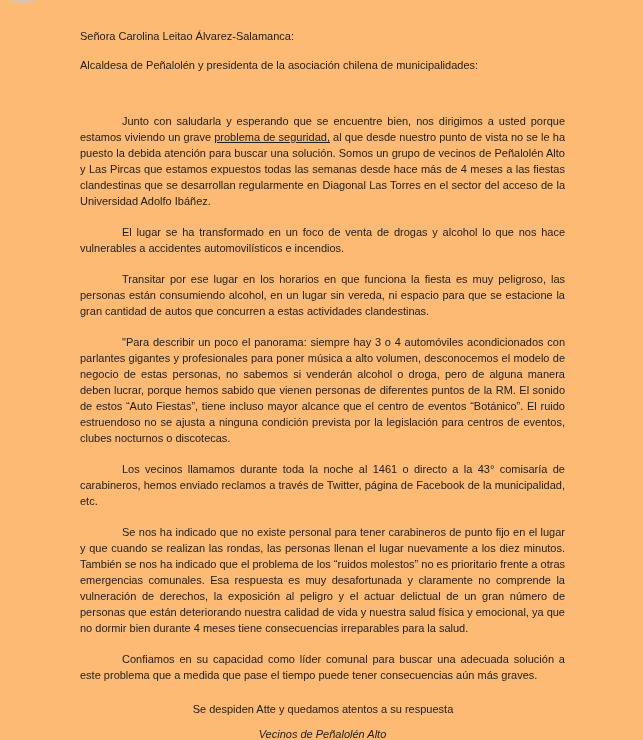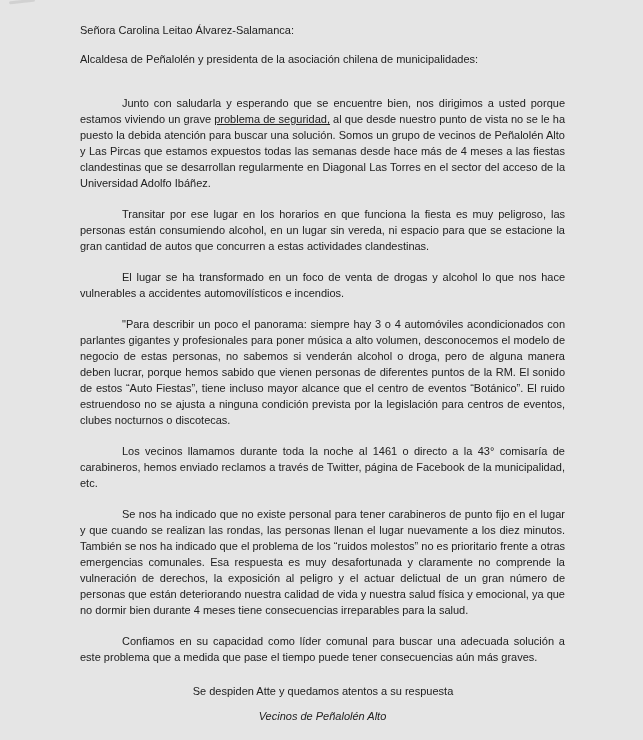--- a/index.html
+++ b/index.html
@@ -5,22 +5,22 @@
   html, body {
     margin: 0;
     padding: 0;
     background: #ffffff;
   }
   .page {
     position: relative;
     box-sizing: border-box;
     width: 643px;
     height: 740px;
-    padding: 22px 78px 0 80px;
-    background: #e5e5e5;
+    padding: 28px 78px 0 80px;
+    background: #fdba74;
     font-family: "Liberation Sans", "DejaVu Sans", sans-serif;
     font-size: 11px;
     line-height: 16px;
     color: #212121;
     overflow: hidden;
   }
   .scan-artifact {
     position: absolute;
     left: 9px;
     top: 0;
@@ -29,21 +29,21 @@
     background: #c9c9c9;
     opacity: 0.7;
     border-radius: 2px;
     transform: rotate(-6deg);
   }
   .salutation {
     margin: 0 0 13px 0;
     text-align: left;
   }
   .salutation.second {
-    margin-bottom: 28px;
+    margin-bottom: 40px;
   }
   .para {
     margin: 15px 0 5px 0;
     text-align: justify;
     text-indent: 42px;
   }
   .para:last-of-type {
     margin-bottom: 0;
   }
   .underline {
@@ -67,23 +67,23 @@
 <div class="page">
   <div class="scan-artifact"></div>
 
   <div class="salutation">Señora Carolina Leitao Álvarez-Salamanca:</div>
 
   <div class="salutation second">Alcaldesa de Peñalolén y presidenta de la asociación chilena de municipalidades:</div>
 
   <p class="para"><span>Junto con saludarla y esperando que se encuentre bien, nos dirigimos a usted porque estamos viviendo un grave </span><span class="underline">problema de seguridad,</span><span> al que desde nuestro punto de vista no se le ha puesto la debida atención para buscar una solución.  Somos un grupo de vecinos de Peñalolén Alto y Las Pircas que estamos expuestos todas las semanas desde hace más de 4 meses a las fiestas clandestinas que se desarrollan regularmente en Diagonal Las Torres en el sector del acceso de la Universidad Adolfo Ibáñez.</span></p>
 
 
+  <p class="para">El lugar se ha transformado en un foco de venta de drogas y alcohol lo que nos hace vulnerables a accidentes automovilísticos e incendios.</p>
+
   <p class="para">Transitar por ese lugar en los horarios en que funciona la fiesta es muy peligroso, las personas están consumiendo alcohol, en un lugar sin vereda, ni espacio para que se estacione la gran cantidad de autos que concurren a estas actividades clandestinas.</p>
-
-  <p class="para">El lugar se ha transformado en un foco de venta de drogas y alcohol lo que nos hace vulnerables a accidentes automovilísticos e incendios.</p>
 
   <p class="para">"Para describir un poco el panorama: siempre hay 3 o 4 automóviles acondicionados con parlantes gigantes y profesionales para poner música a alto volumen, desconocemos el modelo de negocio de estas personas, no sabemos si venderán alcohol o droga, pero de alguna manera deben lucrar, porque hemos sabido que vienen personas de diferentes puntos de la RM. El sonido de estos “Auto Fiestas”, tiene incluso mayor alcance que el centro de eventos “Botánico”. El ruido estruendoso no se ajusta a ninguna condición prevista por la legislación para centros de eventos, clubes nocturnos o discotecas.</p>
 
   <p class="para">Los vecinos llamamos durante toda la noche al 1461 o directo a la 43° comisaría de carabineros, hemos enviado reclamos a través de Twitter, página de Facebook de la municipalidad, etc.</p>
 
   <p class="para">Se nos ha indicado que no existe personal para tener carabineros de punto fijo en el lugar y que cuando se realizan las rondas, las personas llenan el lugar nuevamente a los diez minutos. También se nos ha indicado que el problema de los “ruidos molestos” no es prioritario frente a otras emergencias comunales. Esa respuesta es muy desafortunada y claramente no comprende la vulneración de derechos, la exposición al peligro y el actuar delictual de un gran número de personas que están deteriorando nuestra calidad de vida y nuestra salud física y emocional, ya que no dormir bien durante 4 meses tiene consecuencias irreparables para la salud.</p>
 
   <p class="para">Confiamos en su capacidad como líder comunal para buscar una adecuada solución a este problema que a medida que pase el tiempo puede tener consecuencias aún más graves.</p>
 
   <p class="closing">Se despiden Atte y quedamos atentos a su respuesta</p>

